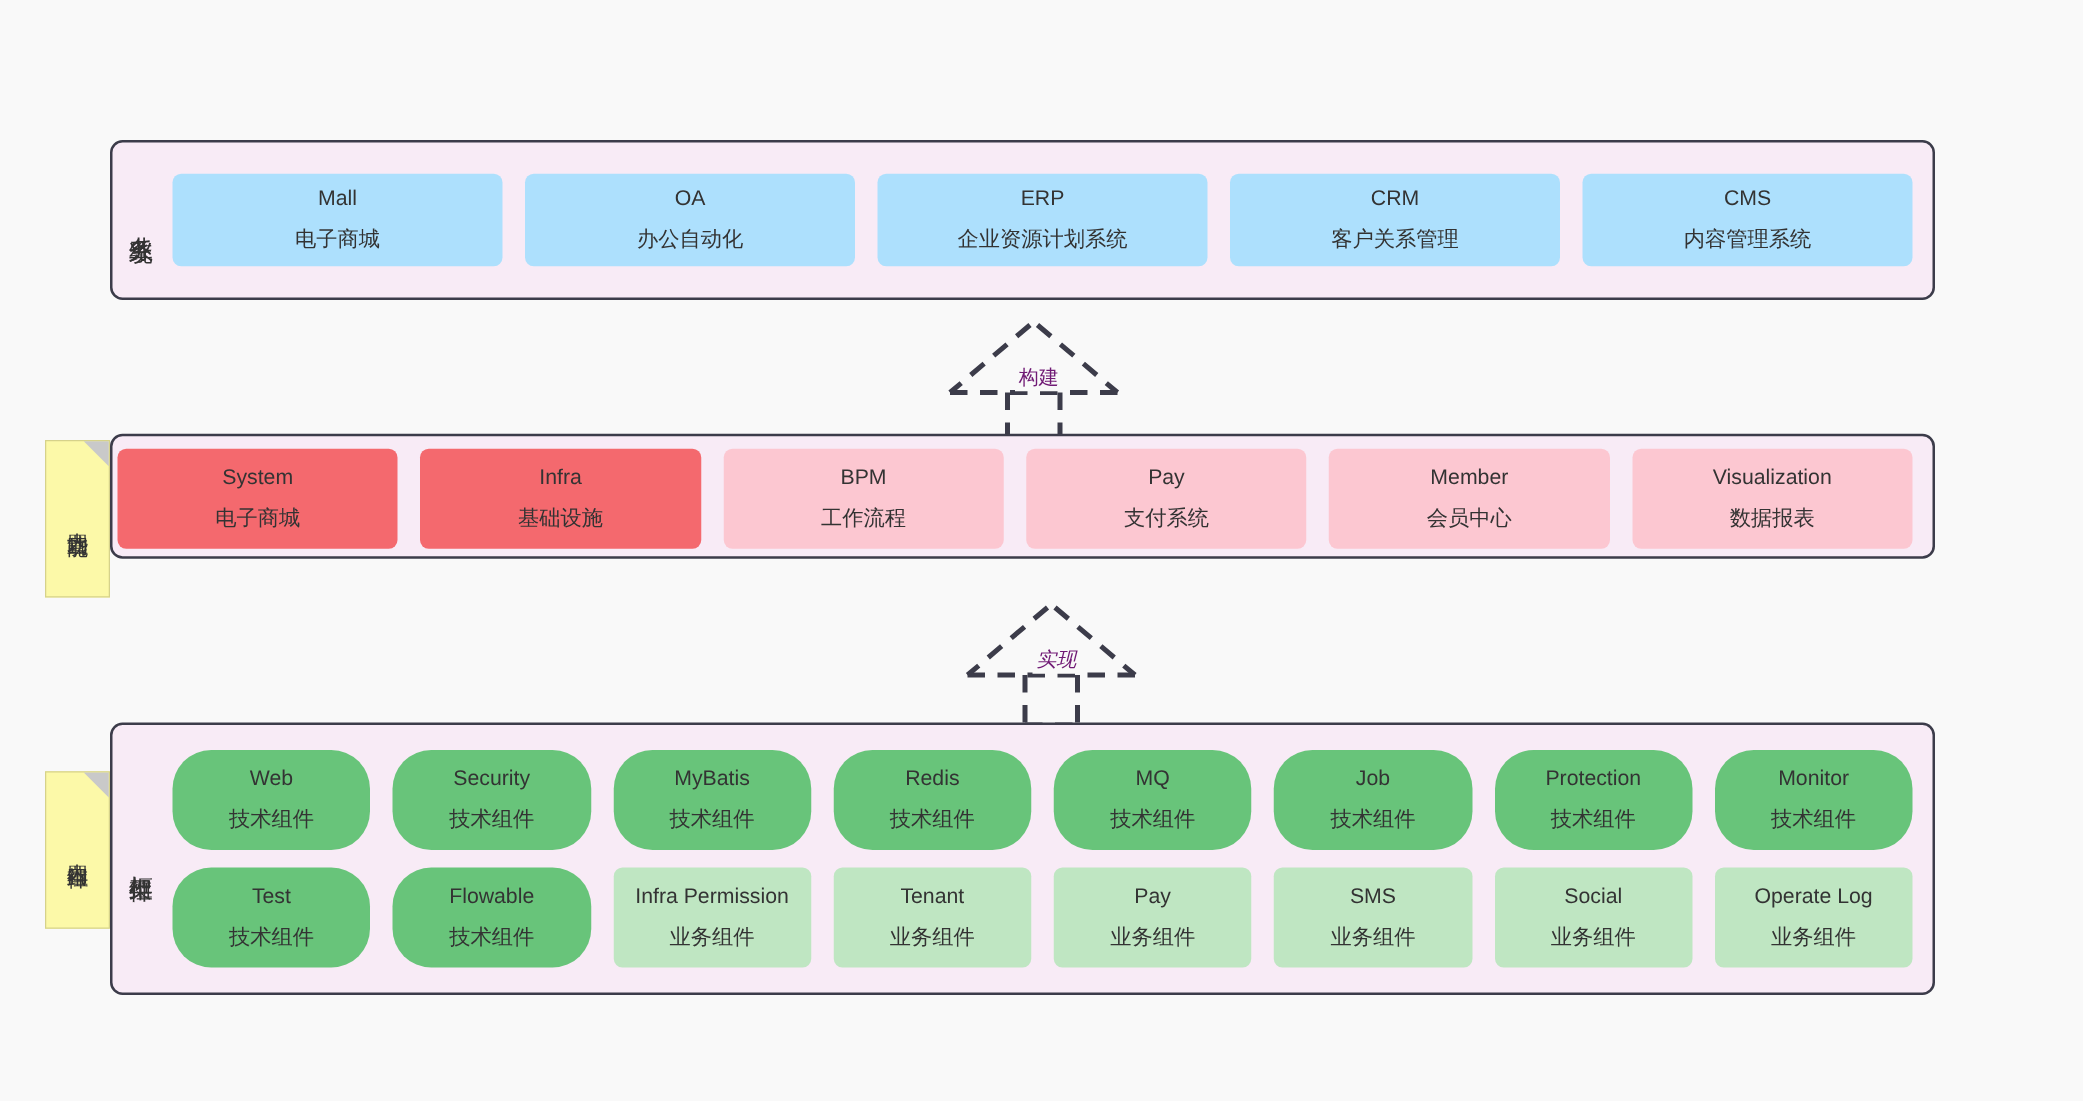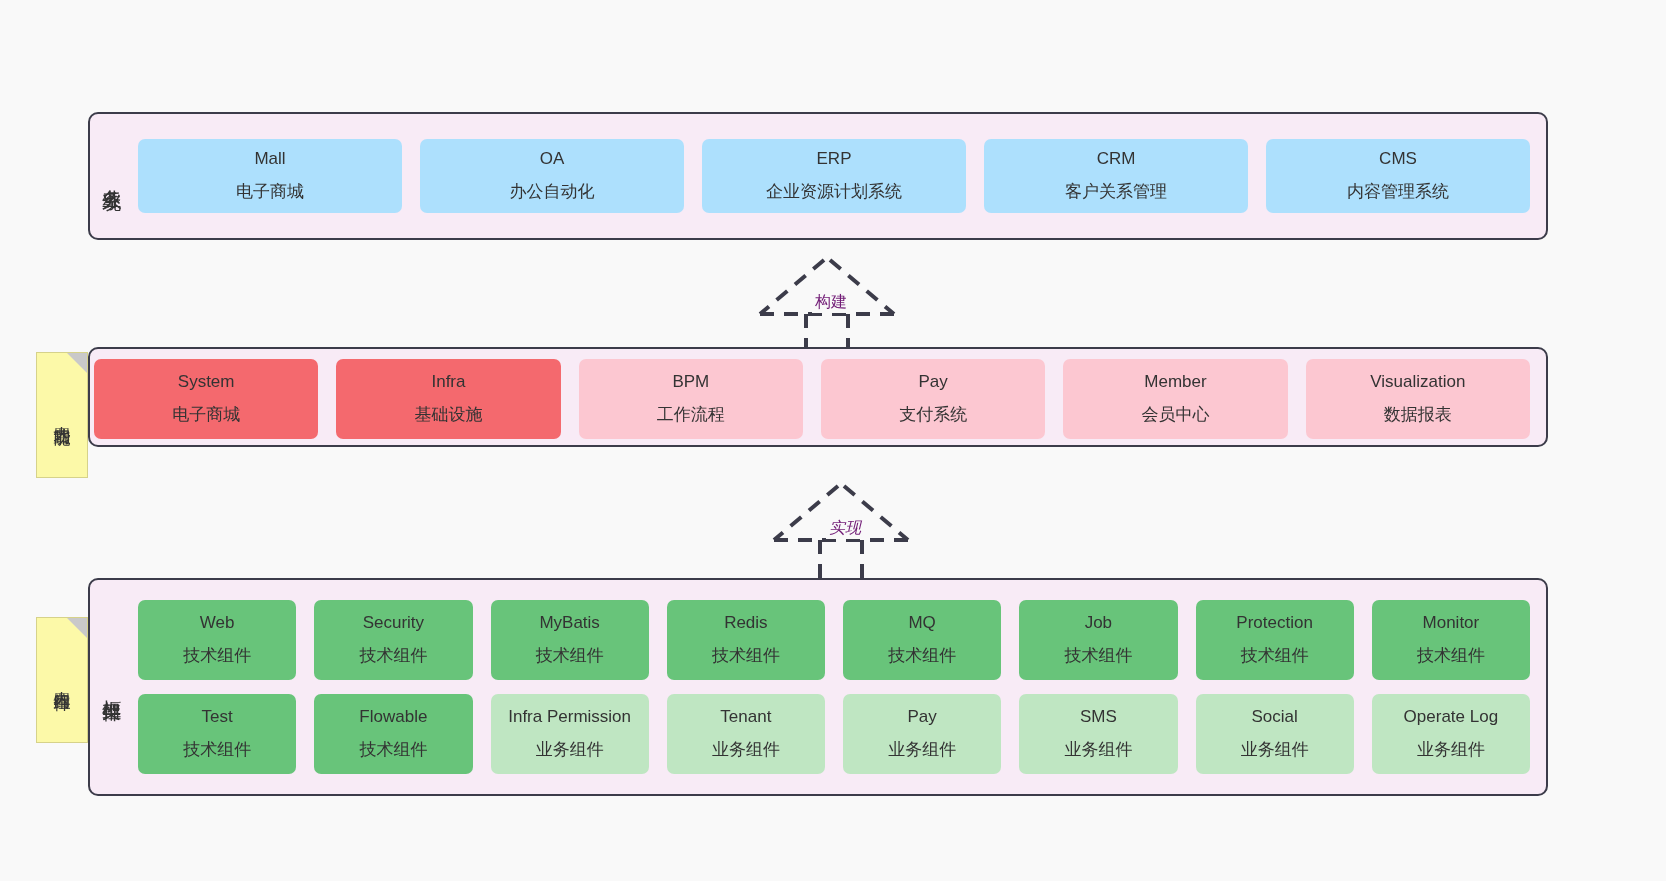--- a/index.html
+++ b/index.html
@@ -71,21 +71,21 @@
     padding: 4px 6px;
     box-sizing: border-box;
   }
   .cell .en { display: block; }
   .cell .cn { display: block; margin-top: 12px; }
 
   
   .c-blue        { background: #ade0fd; }
   .c-red         { background: #f4696e; }
   .c-pink        { background: #fcc7d1; align-items: center; }
-  .c-green       { background: #68c47a; }
+  .c-green       { background: #68c47a; border-radius: 31px; }
   .c-lightgreen  { background: #bfe6c2; }
 
   
   #layer-business  { left: 88px;  top: 112px; width: 1460px; height: 128px; }
   #layer-business .row { height: 74px; }
 
   #layer-modules   { left: 88px;  top: 347px; width: 1460px; height: 100px; flex-direction: column; }
   #layer-modules .row { height: 80px; }
 
   #layer-framework { left: 88px;  top: 578px; width: 1460px; height: 218px; }

